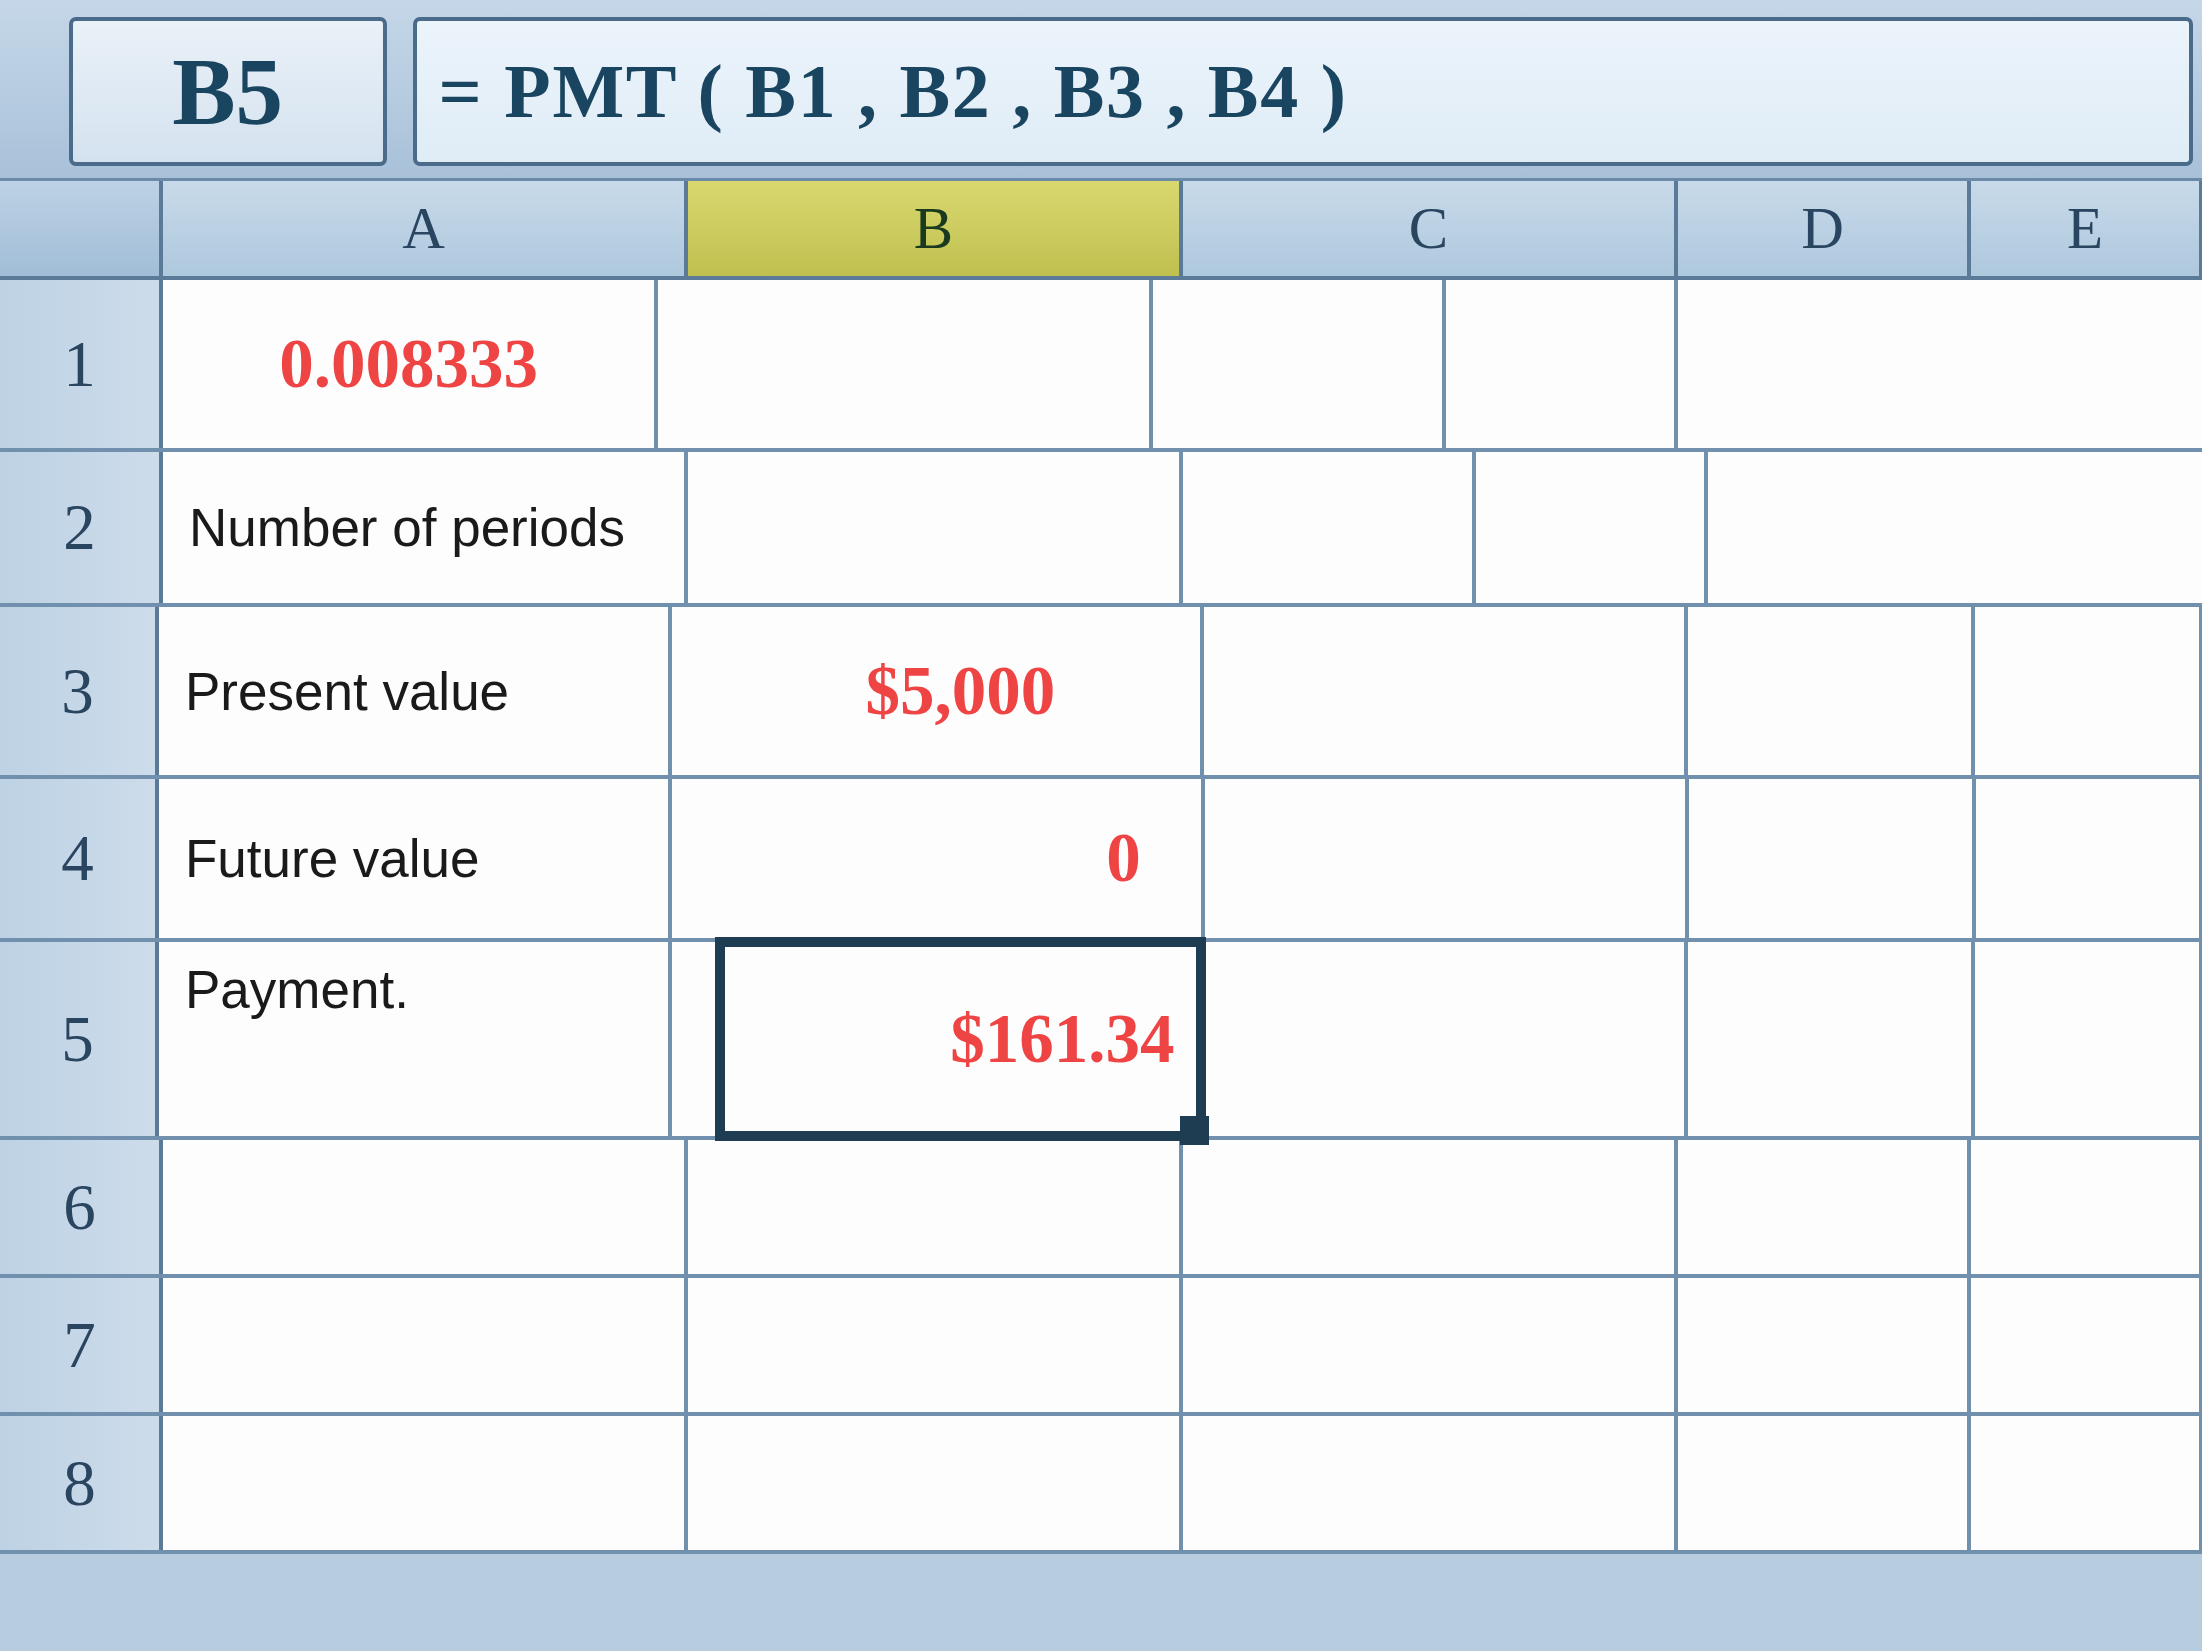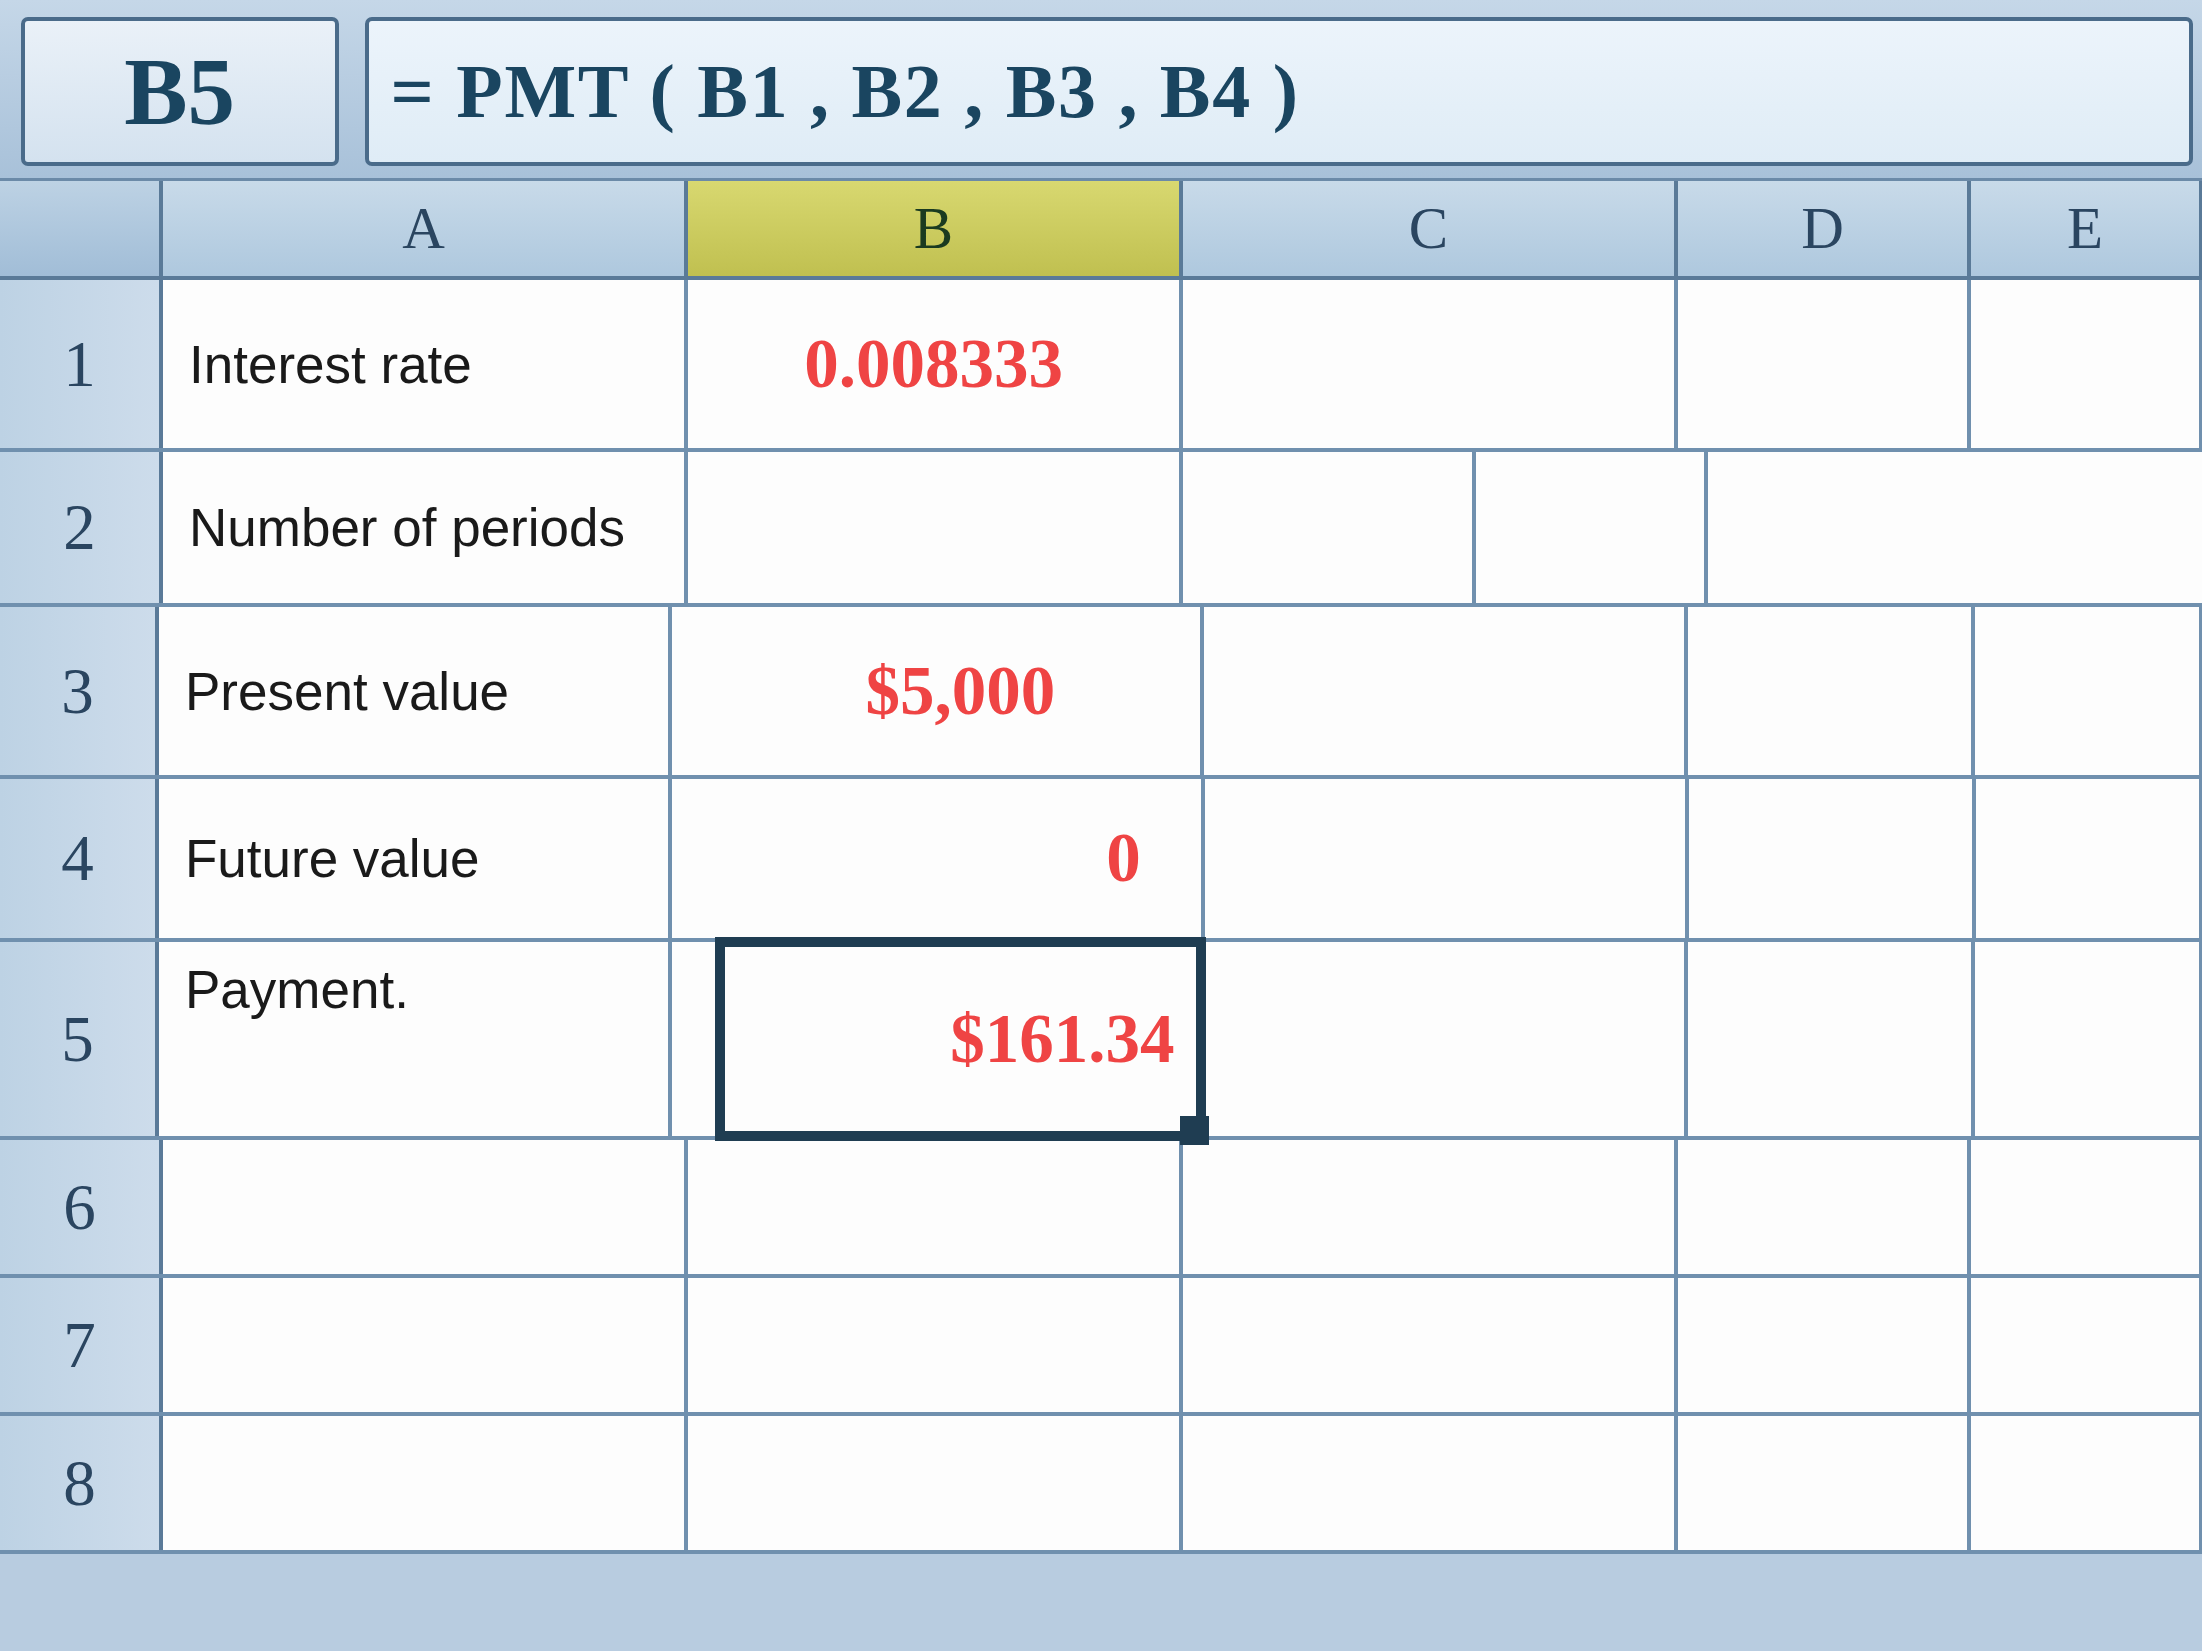--- a/index.html
+++ b/index.html
@@ -26,20 +26,21 @@
     background: linear-gradient(#eaf1f8, #d4e2ef);
     border: 4.3px solid #4a6b8a;
     border-radius: 6.9px;
     display: flex;
     align-items: center;
     justify-content: center;
     font-family: 'Comic Sans MS', cursive;
     font-size: 95px;
     color: #1a4560;
     font-weight: bold;
+    margin-left: 48px;
   }
   
   .fx-box {
     width: 267px;
     background: linear-gradient(#eaf1f8, #d8e6f2);
     border: 4.3px solid #4a6b8a;
     border-radius: 6.9px;
     display: flex;
     align-items: center;
     justify-content: center;
@@ -176,21 +177,20 @@
     <div class="corner-cell"></div>
     <div class="col-header col-A">A</div>
     <div class="col-header col-B selected">B</div>
     <div class="col-header col-C">C</div>
     <div class="col-header col-D">D</div>
     <div class="col-header col-E">E</div>
   </div>
 
   <div class="data-row r1">
     <div class="row-header">1</div>
-    <div class="cell col-A-cell">Interest rate</div>
     <div class="cell col-B-cell">0.008333</div>
     <div class="cell col-C-cell"></div>
     <div class="cell col-D-cell"></div>
     <div class="cell col-E-cell"></div>
   </div>
 
   <div class="data-row r2">
     <div class="row-header">2</div>
     <div class="cell col-A-cell">Number of periods</div>
     <div class="cell col-C-cell"></div>

